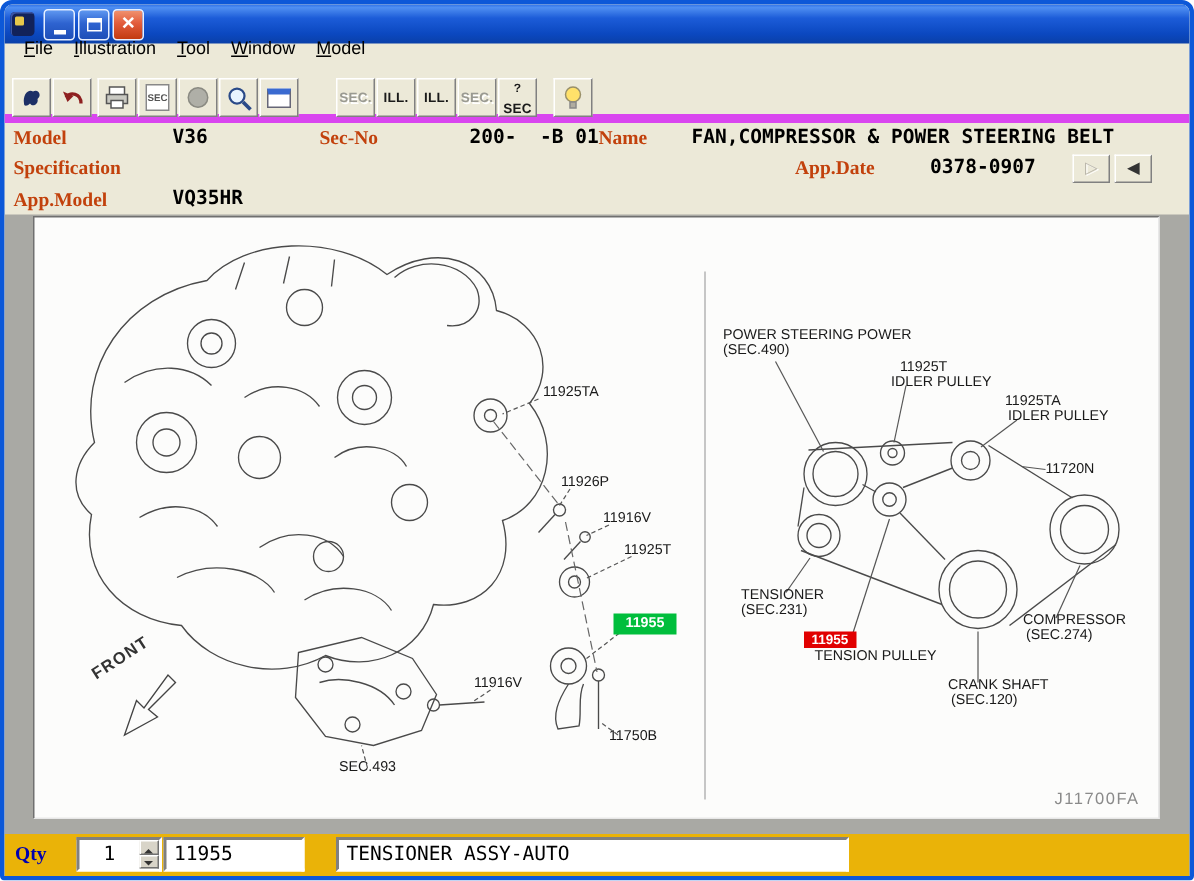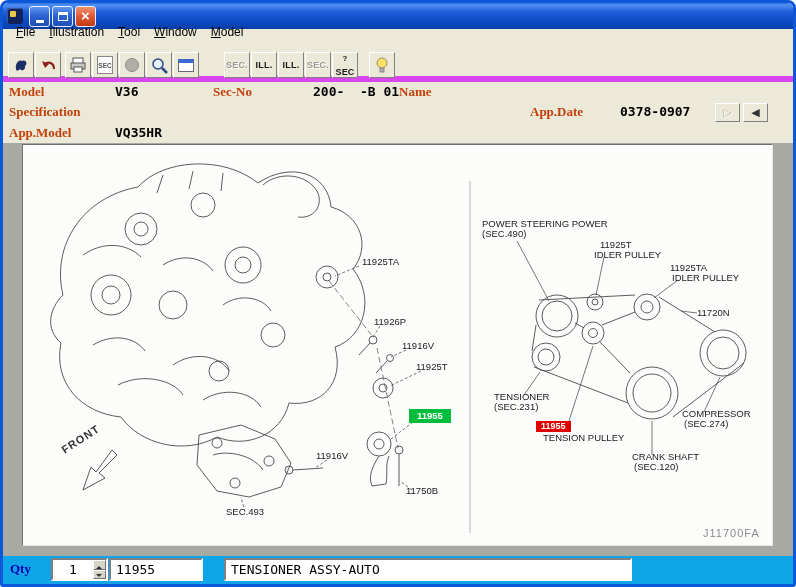--- a/index.html
+++ b/index.html
@@ -59,35 +59,35 @@
     border:1px solid;border-color:#707070 #e8e8e8 #e8e8e8 #707070;}
   .cl{position:absolute;font:9.5px "Liberation Sans",sans-serif;color:#1a1a1a;line-height:10px;white-space:pre;}
   .hl-green{position:absolute;background:#00BE3C;color:#fff;font:bold 9.5px "Liberation Sans",sans-serif;
     padding:2px 8px;line-height:10px;}
   .hl-red{position:absolute;background:#E10000;color:#fff;font:bold 9px "Liberation Sans",sans-serif;
     padding:1px 5px;line-height:9px;}
   .front-label{position:absolute;font:bold 11px "Liberation Sans",sans-serif;color:#333;
     transform:rotate(-33deg);letter-spacing:1px;}
   .code{position:absolute;font:11px "Liberation Sans",sans-serif;color:#8a8a8a;letter-spacing:1px;}
   
-  .bottombar{position:absolute;top:553px;left:0;width:790px;height:28px;background:#0ea5e9;}
+  .bottombar{position:absolute;top:553px;left:0;width:790px;height:28px;background:#eab308;}
   .qty-label{position:absolute;left:7px;top:5px;font:bold 13px "Liberation Serif",serif;color:#0000B0;}
   .spinner{position:absolute;left:48px;top:2px;width:57px;height:23px;background:#fff;
     border:2px solid;border-color:#808080 #fff #fff #808080;display:flex;}
   .spin-val{flex:1;text-align:center;font:13px "DejaVu Sans Mono",monospace;line-height:19px;color:#000;}
   .spin-btns{width:13px;display:flex;flex-direction:column;}
   .sb{flex:1;background:#D8D4C8;border:1px solid;border-color:#fff #707070 #707070 #fff;position:relative;}
   .sb::after{content:"";position:absolute;left:2px;border:3px solid transparent;}
   .sb.up::after{top:2px;border-bottom-color:#333;}
   .sb.down::after{top:3px;border-top-color:#333;}
   .field{position:absolute;top:2px;height:23px;background:#fff;
     border:2px solid;border-color:#808080 #fff #fff #808080;
     font:13px "DejaVu Sans Mono",monospace;line-height:19px;padding-left:5px;color:#000;white-space:pre;}
   .f-partno{left:106px;width:94px;}
-  .f-partname{left:221px;width:408px;}
+  .f-partname{left:221px;width:342px;}
 </style>
 </head>
 <body>
 
 <div class="window">
 
   <div class="titlebar">
     <span class="app-icon"></span>
     <span class="win-btns">
       <span class="wbtn min">
@@ -164,20 +164,21 @@
       </svg>
     </button>
   </div>
 
   <div class="infobar">
     <span class="ilabel" style="left:6px;top:2px">Model</span>
     <span class="ivalue" style="left:112px;top:2px">V36</span>
     <span class="ilabel" style="left:210px;top:2px">Sec-No</span>
     <span class="ivalue" style="left:310px;top:2px">200-  -B 01</span>
     <span class="ilabel" style="left:396px;top:2px">Name</span>
+    <span class="ivalue" style="left:458px;top:2px">FAN,COMPRESSOR &amp; POWER STEERING BELT</span>
     <span class="ilabel" style="left:6px;top:22px">Specification</span>
     <span class="ilabel" style="left:527px;top:22px">App.Date</span>
     <span class="ivalue" style="left:617px;top:22px">0378-0907</span>
     <span class="navbtn disabled" style="left:712px;top:21px">▷</span>
     <span class="navbtn" style="left:740px;top:21px">◀</span>
     <span class="ilabel" style="left:6px;top:43px">App.Model</span>
     <span class="ivalue" style="left:112px;top:43px">VQ35HR</span>
   </div>
 
   <div class="workspace">

